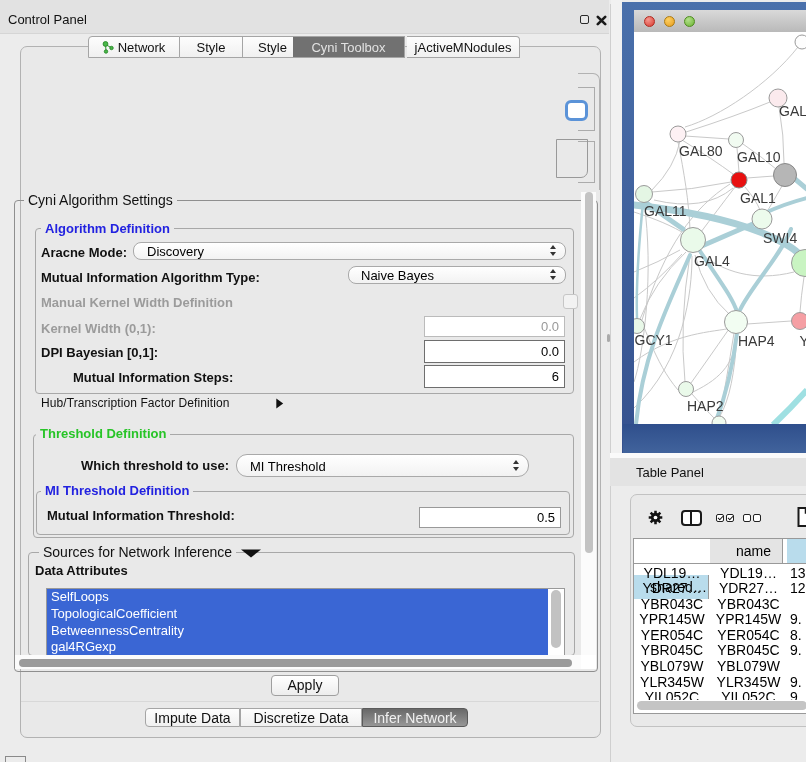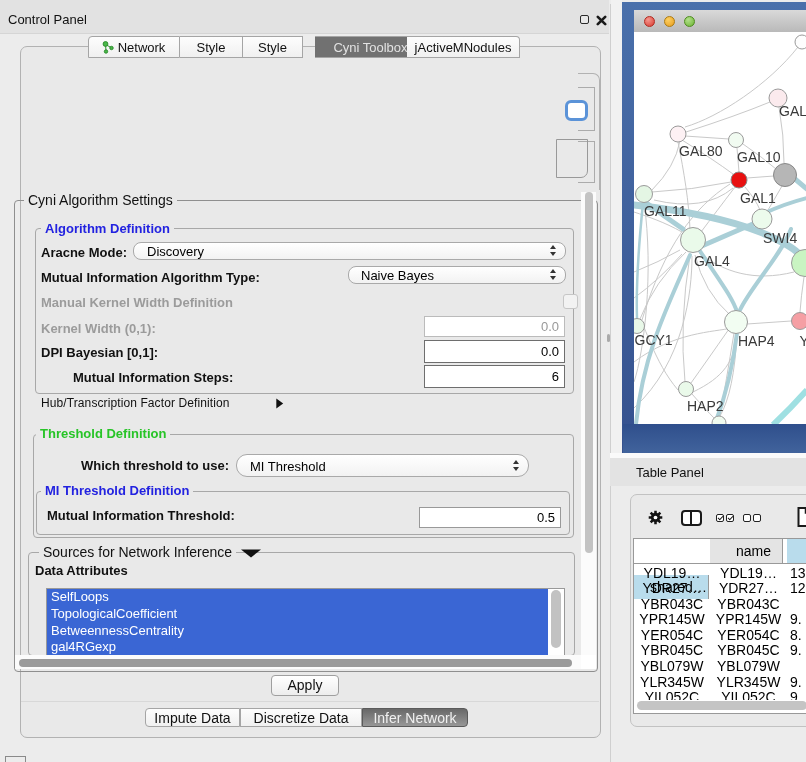--- a/index.html
+++ b/index.html
@@ -31,21 +31,21 @@
     <div class="abs tab" style="left:0;width:92px;border-radius:4px 0 0 0;"><svg style="position:absolute;left:13px;top:4px;" width="12" height="13" viewBox="0 0 12 13">
           <g stroke="#2f8f2f" stroke-width="1">
             <path d="M3.5 3.5 L9 6.5 M3.5 4 L4 9.5" fill="none"></path>
             <circle cx="3.5" cy="3" r="2.4" fill="#49b849"></circle>
             <circle cx="9.5" cy="7" r="1.7" fill="#49b849"></circle>
             <circle cx="4" cy="10.5" r="1.7" fill="#49b849"></circle>
           </g>
         </svg><span style="margin-left:15px;">Network</span></div>
     <div class="abs tab" style="left:92px;width:63px;">Style</div>
     <div class="abs tab" style="left:155px;width:60px;">Style</div>
-    <div class="abs tab sel" style="left:205px;width:112px;margin-left:22px;">Cyni Toolbox</div>
+    <div class="abs tab sel" style="left:205px;width:112px;">Cyni Toolbox</div>
     <div class="abs tab" style="left:319px;width:113px;border-radius:0 4px 0 0;">jActiveMNodules</div>
   </div>
 
   <div class="abs" style="left:578px;top:73px;width:21px;height:116px;border-top:1px solid #b2b2b2;border-right:1px solid #b2b2b2;border-top-right-radius:7px;"></div>
   <div class="abs" style="left:578px;top:87px;width:16px;height:42px;border-top:1px solid #ababab;border-right:1px solid #ababab;border-bottom:1px solid #ababab;"></div>
   <div class="abs" style="left:565px;top:100px;width:17px;height:15px;border:3px solid #5b93d8;border-radius:6px;background:#fff;"></div>
   <div class="abs" style="left:578px;top:141px;width:16px;height:40px;border-top:1px solid #ababab;border-right:1px solid #ababab;border-bottom:1px solid #ababab;"></div>
   <div class="abs" style="left:556px;top:139px;width:30px;height:37px;border:1px solid #999;border-bottom-right-radius:7px;"></div>
 
 

